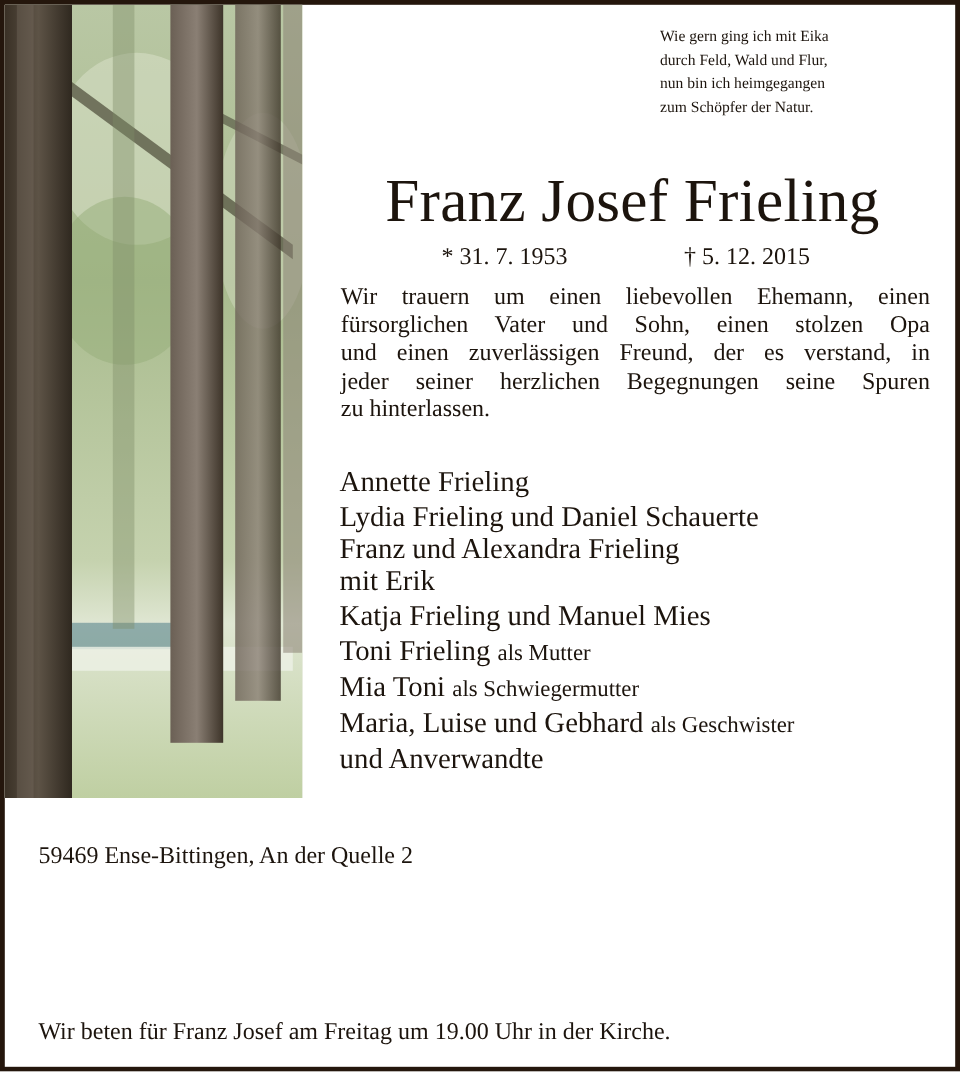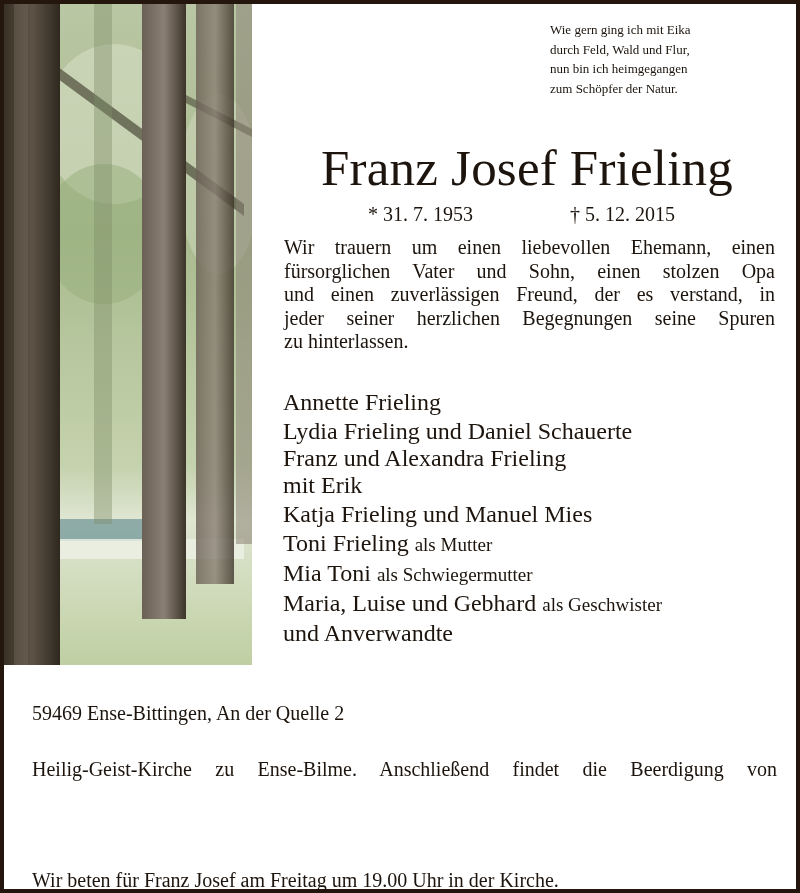--- a/index.html
+++ b/index.html
@@ -49,21 +49,21 @@
   .address {
     position: absolute; left: 28px; top: 697px; font-size: 20px; line-height: 24px; white-space: nowrap;
   }
   .mass {
     position: absolute; left: 28px; top: 754px; width: 745px;
     font-size: 20px; line-height: 23.5px;
   }
   .mass .ln { display: block; white-space: nowrap; text-align: justify; text-align-last: justify; }
   .mass .ln.last { text-align-last: left; }
   .prayer {
-    position: absolute; left: 28px; top: 864px; font-size: 20px; line-height: 24px; white-space: nowrap;
+    position: absolute; left: 28px; top: 844px; font-size: 20px; line-height: 24px; white-space: nowrap;
   }
 </style>
 </head>
 <body>
 
 <div class="frame">
 
   <div class="photo">
     <svg viewBox="0 0 248 661" preserveAspectRatio="none">
       <defs>
@@ -150,17 +150,16 @@
       <span class="rel">als Geschwister</span>
     </div>
     <div class="m">
       <span>und Anverwandte</span>
     </div>
   </div>
 
   <div class="address">59469 Ense-Bittingen, An der Quelle 2</div>
 
   <div class="mass">
-    <span class="ln">Heilig-Geist-Kirche zu Ense-Bilme. Anschließend findet die Beerdigung von</span>
   </div>
 
   <div class="prayer">Wir beten für Franz Josef am Freitag um 19.00 Uhr in der Kirche.</div>
 </div>
 
 </body></html>

